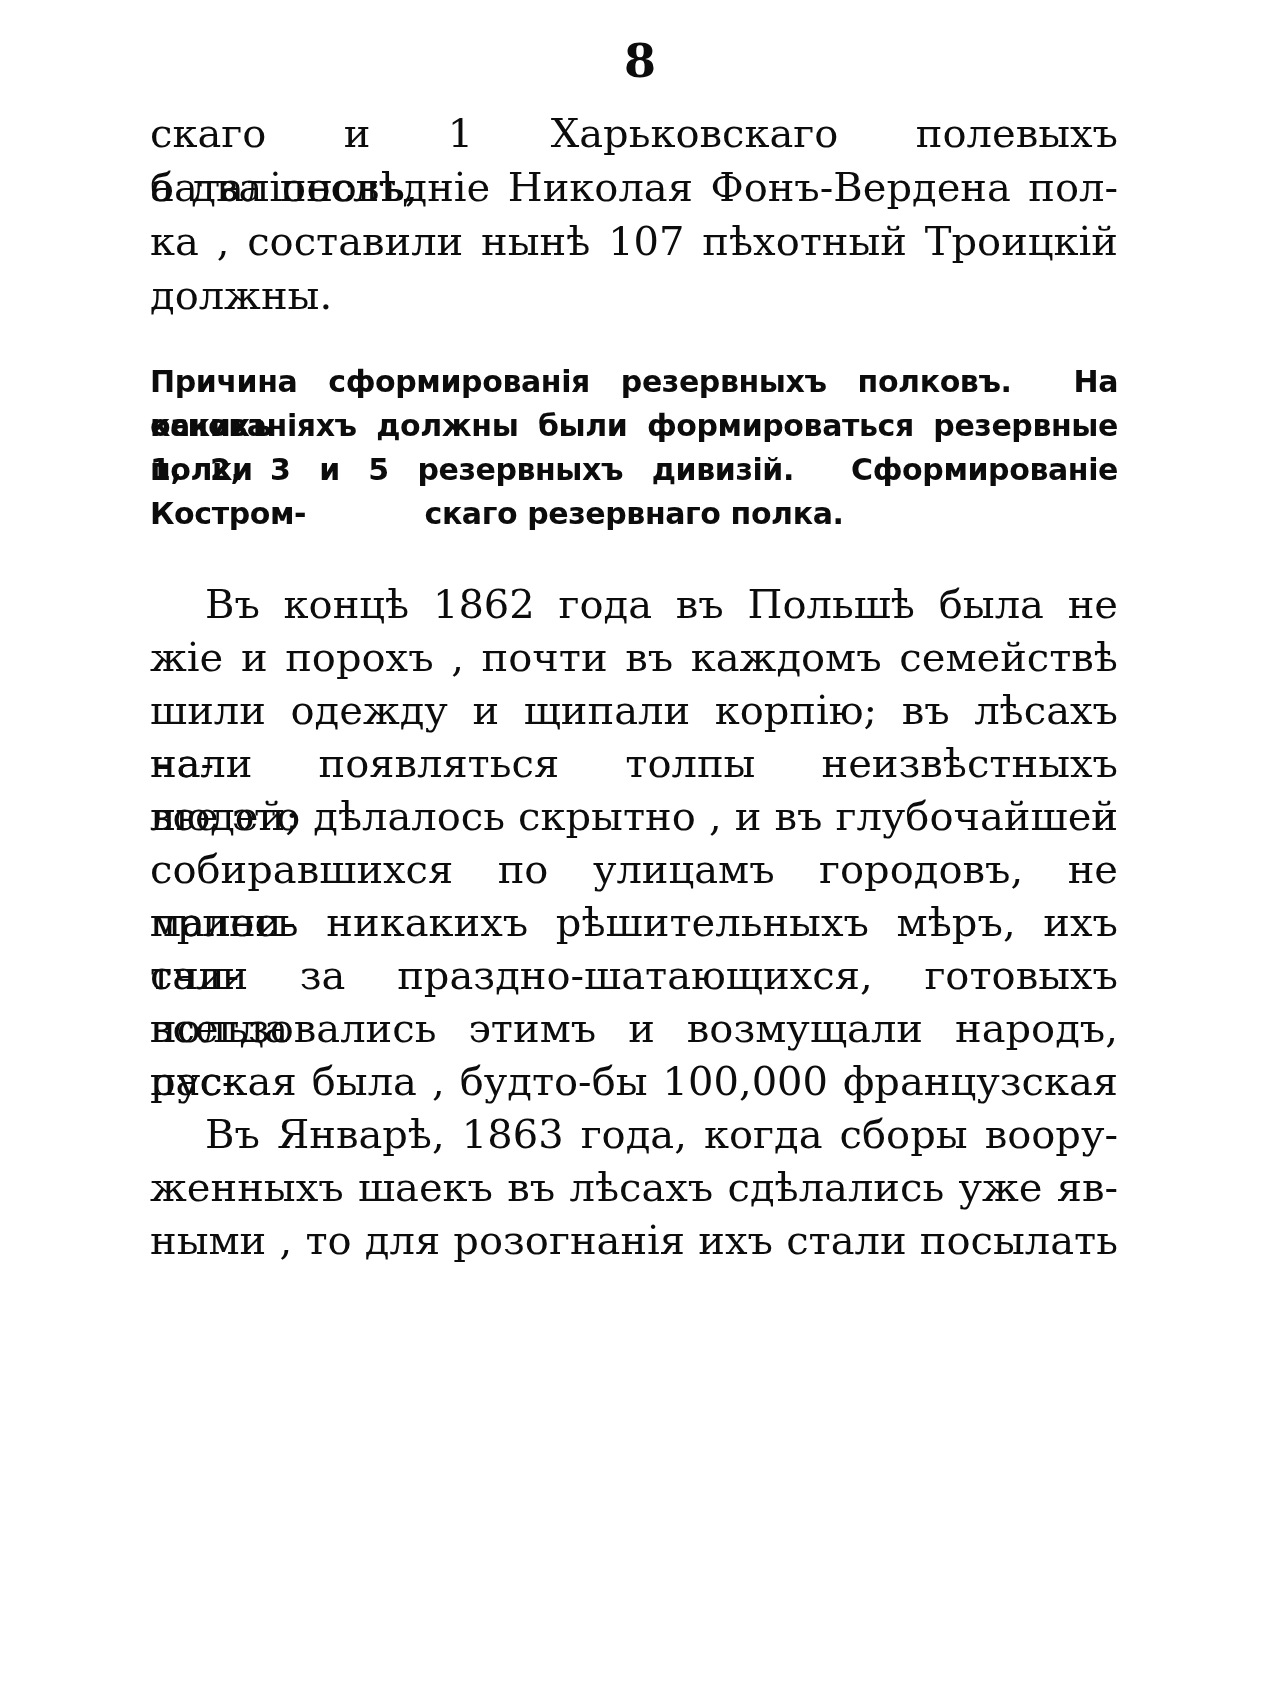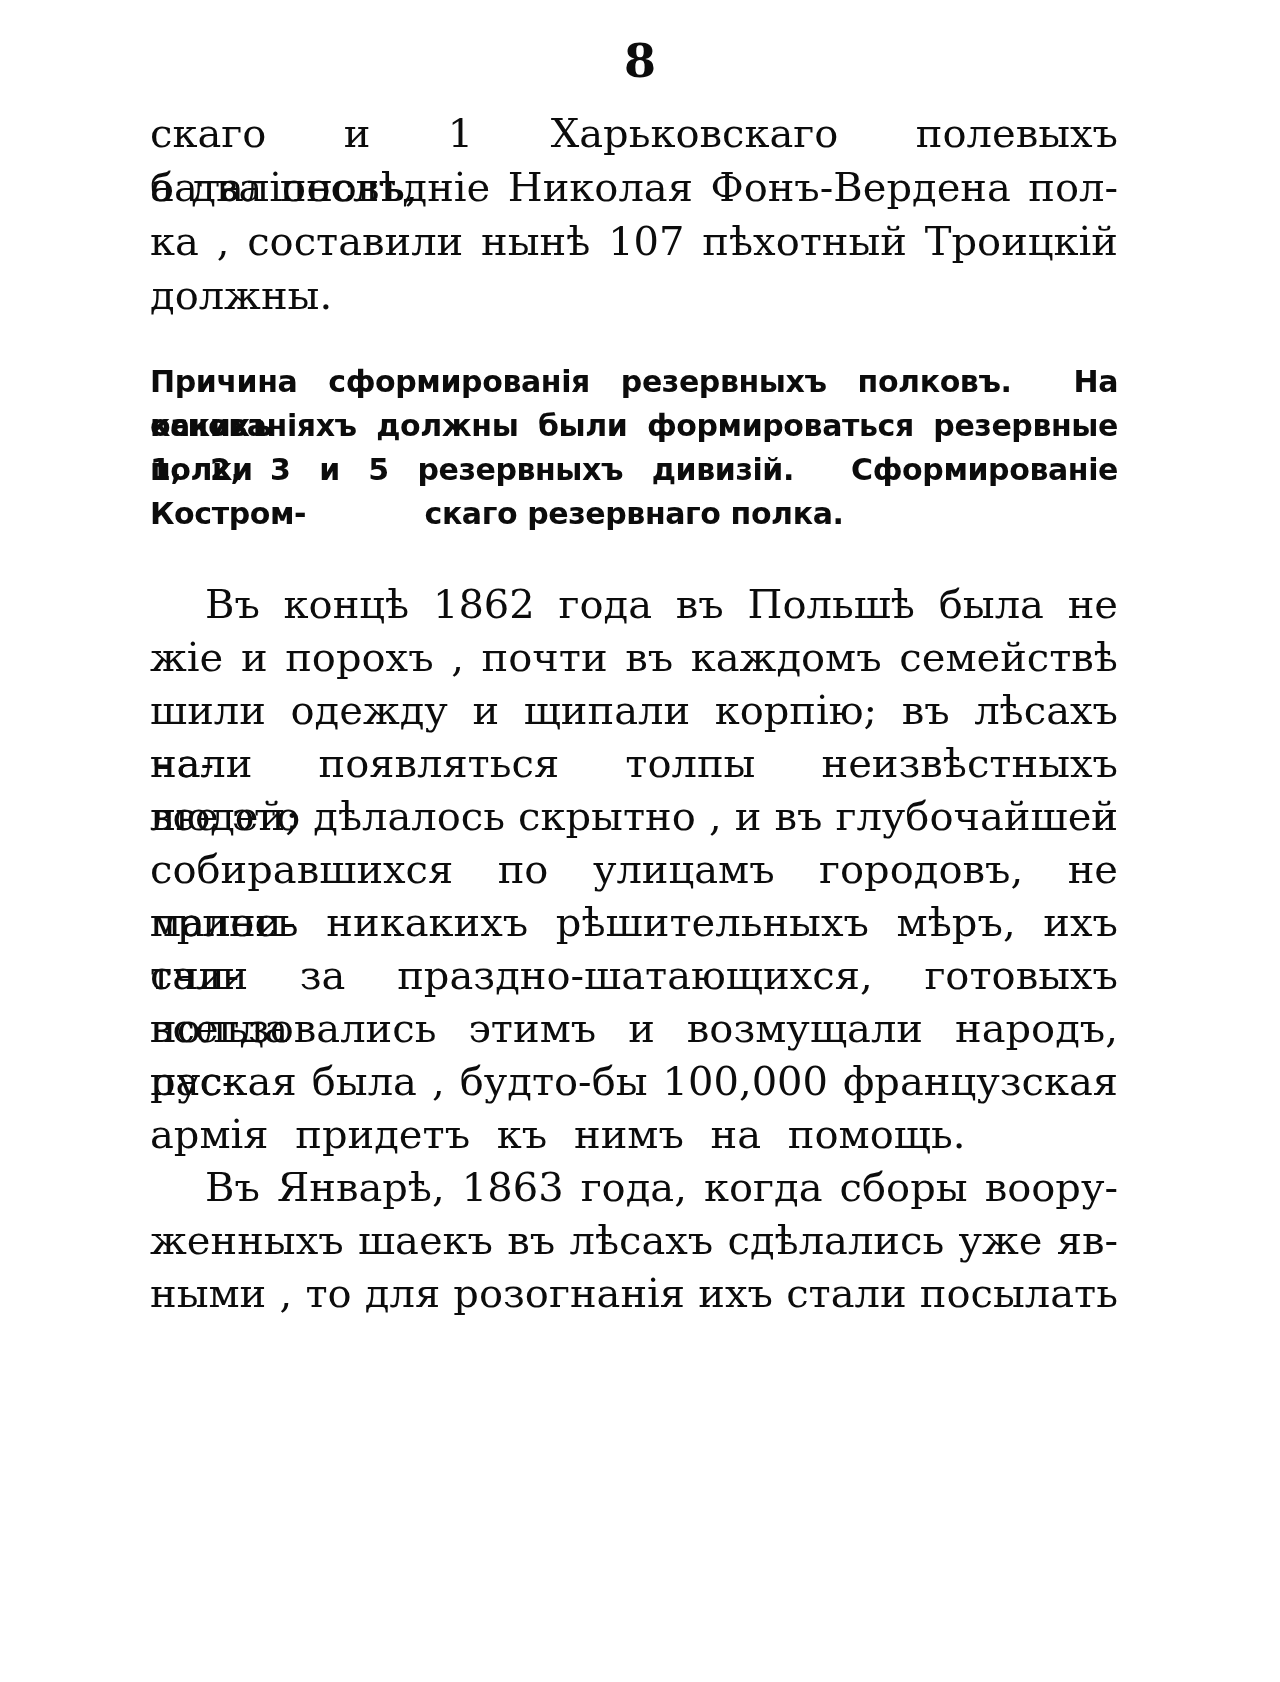--- a/index.html
+++ b/index.html
@@ -98,19 +98,18 @@
     <div class="line j indent">Въ концѣ 1862 года въ Польшѣ была не</div>
     <div class="line j">жіе и порохъ , почти въ каждомъ семействѣ</div>
     <div class="line j">шили одежду и щипали корпію; въ лѣсахъ на-</div>
     <div class="line j">чали появляться толпы неизвѣстныхъ людей; и</div>
     <div class="line j">все это дѣлалось скрытно , и въ глубочайшей</div>
     <div class="line j">собиравшихся по улицамъ городовъ, не прини-</div>
     <div class="line j">малось никакихъ рѣшительныхъ мѣръ, ихъ счи-</div>
     <div class="line j">тали за праздно-шатающихся, готовыхъ всегда</div>
     <div class="line j">пользовались этимъ и возмущали народъ, рас-</div>
     <div class="line j">пуская была , будто-бы 100,000 французская</div>
-    <div class="line left parend">армія придетъ къ нимъ на помощь.</div>
     <div class="line j indent">Въ Январѣ, 1863 года, когда сборы воору-</div>
     <div class="line j">женныхъ шаекъ въ лѣсахъ сдѣлались уже яв-</div>
     <div class="line j">ными , то для розогнанія ихъ стали посылать</div>
   </div>
 
 </div>
 
 </body></html>

